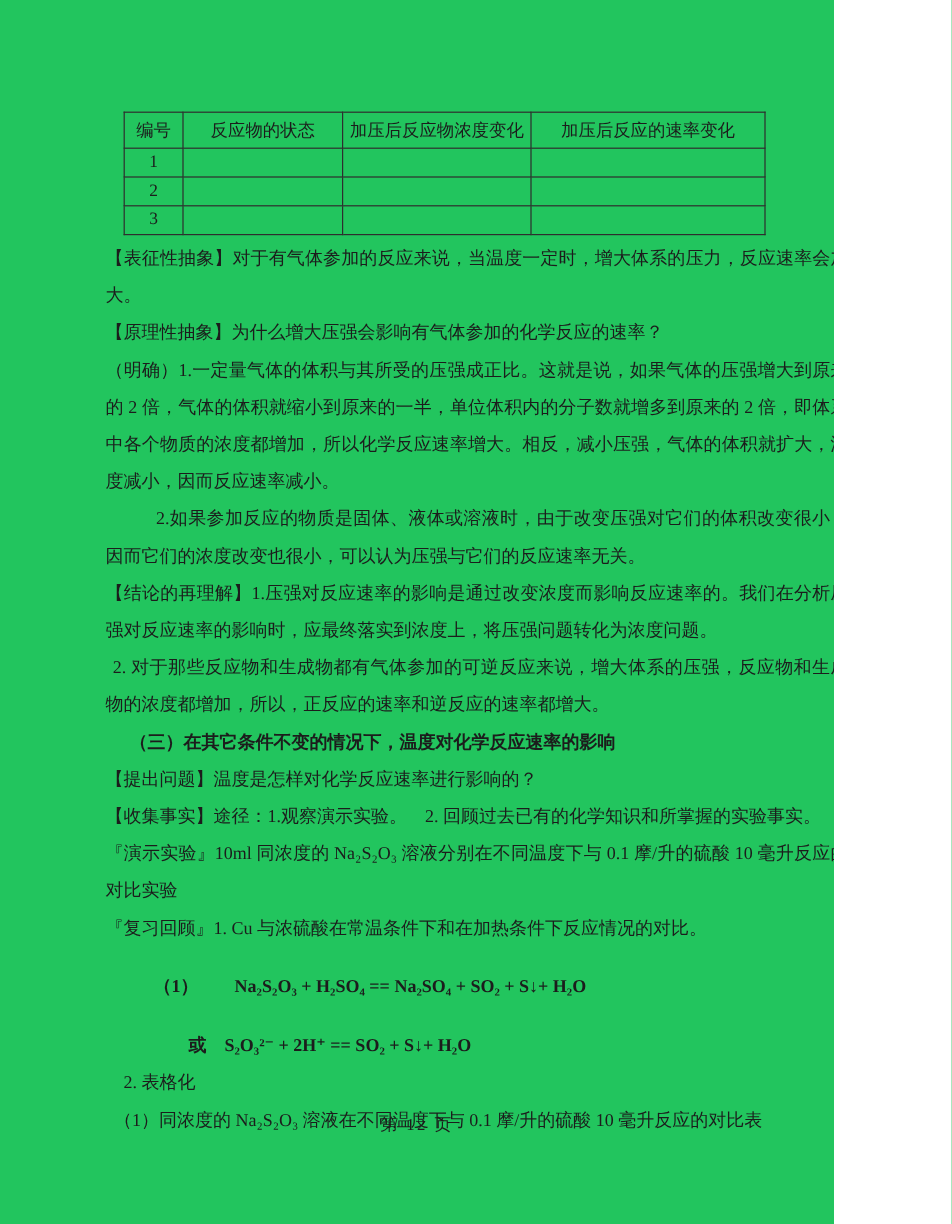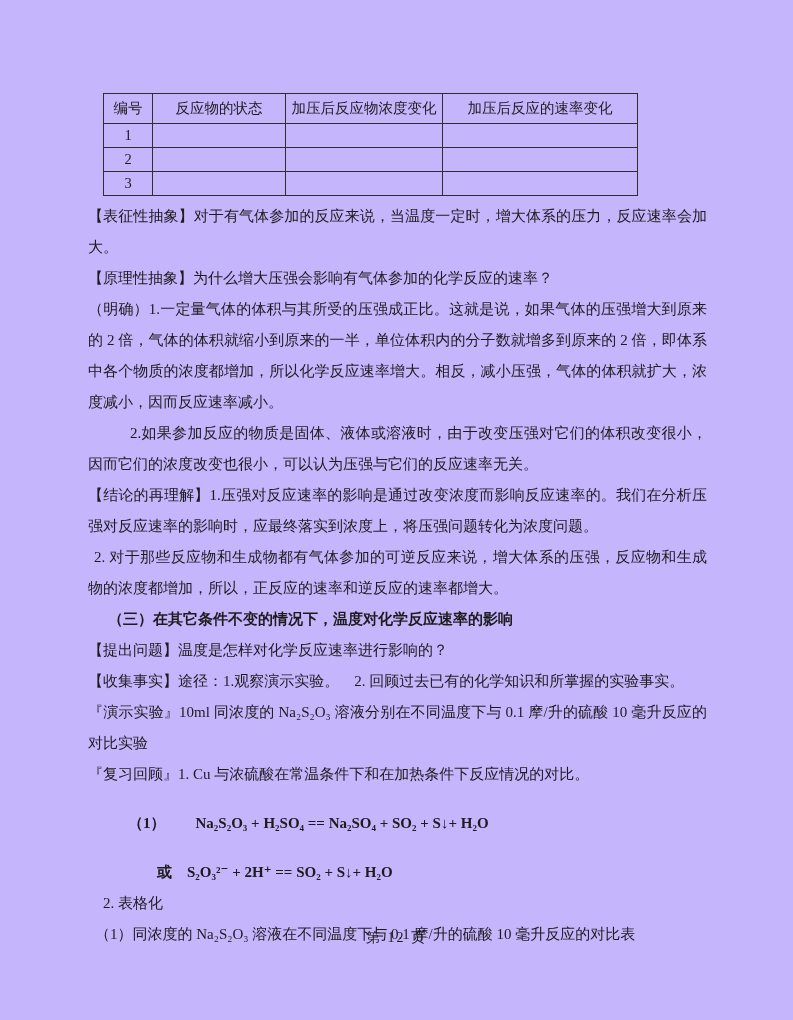--- a/index.html
+++ b/index.html
@@ -3,21 +3,21 @@
 <meta charset="utf-8">
 <style>
   * { box-sizing: border-box; }
   html, body { margin: 0; padding: 0; }
   body {
     width: 793px; height: 1020px;
     background: #ffffff;
     font-family: "Liberation Serif", "DejaVu Serif", serif;
     color: #1c1c1c;
   }
-  .page { position: relative; width: 793px; height: 1020px; overflow: hidden; background: #c4b5fd; }
+  .page { position: relative; width: 695px; height: 1020px; overflow: hidden; background: #22c55e; }
   .content { position: absolute; left: 88px; top: 93px; width: 619px; }
 
   table.data {
     border-collapse: collapse;
     margin-left: 15px;
     width: 534px;
     table-layout: fixed;
   }
   table.data th, table.data td {
     border: 1.5px solid #2e2e2e;

